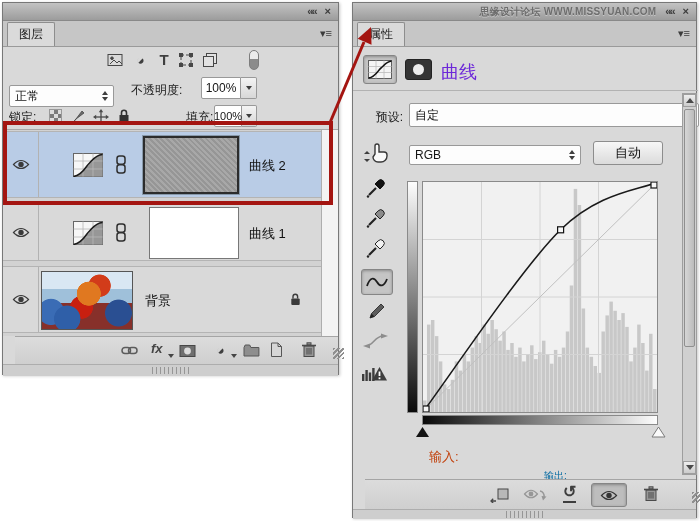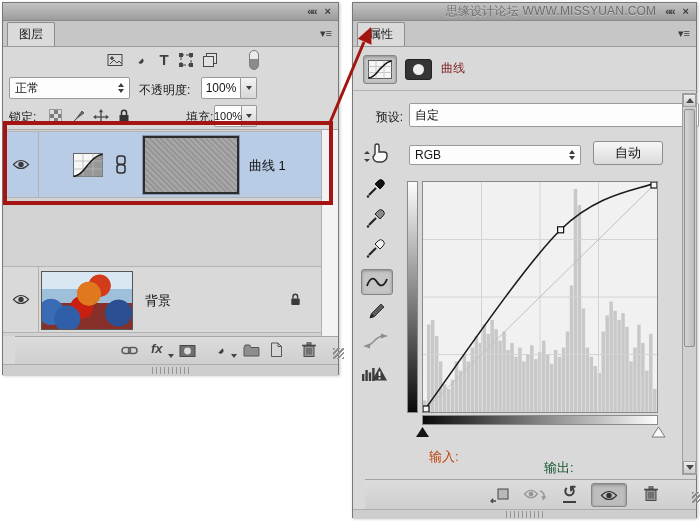--- a/index.html
+++ b/index.html
@@ -3,21 +3,21 @@
 <meta charset="utf-8">
 <style>
   *{margin:0;padding:0;box-sizing:border-box}
   html,body{width:700px;height:521px;background:#fff;font-family:"Liberation Sans",sans-serif;-webkit-font-smoothing:antialiased}
   #stage{position:relative;width:700px;height:521px;overflow:hidden;background:#fff}
   .abs{position:absolute}
   .panel{position:absolute;background:#d9d9d9;border:1px solid #787878;box-shadow:1px 1px 3px rgba(0,0,0,.22)}
   .tbar{position:absolute;left:0;right:0;top:0;height:18px;background:linear-gradient(#c3c3c3,#9c9c9c);border-bottom:1px solid #898989;display:flex;align-items:center;justify-content:flex-end;gap:9px;padding:0 7px}
   .wc{color:#3d3d3d;font-size:11px;font-weight:bold;line-height:1}
   .wc.col{letter-spacing:-2px}
-  .wmark{color:#6d6d6d;font-size:12px;font-weight:normal;letter-spacing:.2px;text-shadow:0 1px 0 rgba(255,255,255,.35)}
+  .wmark{color:#6d6d6d;font-size:10px;font-weight:bold;letter-spacing:.2px;text-shadow:0 1px 0 rgba(255,255,255,.35)}
   .tabbar{position:absolute;left:0;right:0;background:#c6c6c6;border-bottom:1px solid #9a9a9a;display:flex;align-items:stretch}
   .tab{background:#dadada;border:1px solid #8d8d8d;border-bottom:none;border-radius:2px 2px 0 0;margin:1px 0 0 4px;padding:0 11px;display:flex;align-items:center;font-size:12px;color:#1c1c1c}
   .pmenu{margin-left:auto;align-self:center;margin-right:6px;color:#3c3c3c;font-size:11px;line-height:1;cursor:default}
   .lbl{font-size:12px;color:#1b1b1b;white-space:nowrap}
   .combo{display:flex;align-items:center;background:#fdfdfd;border:1px solid #999;border-radius:2px;font-size:12px;color:#151515;padding:0 5px;gap:4px}
   .ud{margin-left:auto;display:flex;flex-direction:column;gap:2px;align-items:center}
   .ud i{display:block;width:0;height:0;border-left:3.5px solid transparent;border-right:3.5px solid transparent}
   .ud i.u{border-bottom:4px solid #3e3e3e}
   .ud i.d{border-top:4px solid #3e3e3e}
   .valbox{background:#fff;border:1px solid #999;border-radius:2px 0 0 2px;font-size:12px;color:#151515;display:flex;align-items:center;justify-content:center}
@@ -104,28 +104,28 @@
             <g stroke="#474747" fill="#e2e2e2">
               <rect x="4.5" y="1.5" width="10" height="10"></rect>
               <rect x="1.5" y="4.5" width="10" height="10"></rect>
             </g>
           </svg>
         </span>
       <span class="abs toggle" style="left:246px;top:3px"></span>
     </div>
 
     <div class="abs" style="left:0;top:71px;width:337px;height:28px">
-      <div class="combo" style="position:absolute;left:6px;top:3px;width:121px;height:22px">
+      <div class="combo" style="position:absolute;left:6px;top:11px;width:105px;height:22px">
         <span>正常</span>
         <span class="ud">
             <i class="u"></i>
             <i class="d"></i>
           </span>
       </div>
-      <span class="lbl abs" style="left:136px;top:8px">不透明度:</span>
+      <span class="lbl abs" style="left:128px;top:8px">不透明度:</span>
       <div class="valbox abs" style="left:198px;top:3px;width:40px;height:22px">
           <span>100%</span>
         </div>
       <div class="dbtn abs" style="left:238px;top:3px;width:16px;height:22px">
           <i></i>
         </div>
     </div>
 
     <div class="abs" style="left:0;top:99px;width:313px;height:27px">
       <span class="lbl abs" style="left:6px;top:7px">锁定:</span>
@@ -184,23 +184,49 @@
           </span>
         <span class="abs" style="left:113px;top:23px">
             <svg width="10" height="19" viewBox="0 0 10 19">
               <g fill="none" stroke="#2e2e2e" stroke-width="1.5">
                 <rect x="1" y="1" width="8" height="8.2" rx="2.5"></rect>
                 <rect x="1" y="9.8" width="8" height="8.2" rx="2.5"></rect>
               </g>
             </svg>
           </span>
         <div class="abs thumb-mask" style="left:140px;top:4px;width:96px;height:58px"></div>
-        <span class="lname abs" style="left:246px;top:25px">曲线 1</span>
-      </div>
-
+        <span class="lname abs" style="left:246px;top:25px">曲线 2</span>
+      </div>
+
+      <div class="row" style="top:74px;height:57px">
+        <div class="eyecell">
+          <svg width="18" height="13" viewBox="0 0 18 13">
+              <path d="M1.5,6.5 Q9,-1.5 16.5,6.5 Q9,14.5 1.5,6.5 Z" fill="none" stroke="#3a3a3a" stroke-width="1.2"></path>
+              <circle cx="9" cy="6.5" r="2.7" fill="#3a3a3a"></circle>
+            </svg>
+        </div>
+        <span class="abs" style="left:70px;top:16px">
+            <svg width="30" height="24" viewBox="0 0 30 24">
+              <rect x="0.5" y="0.5" width="29" height="23" fill="#f7f7f7" stroke="#666"></rect>
+              <path d="M0.5,23.5 C10,22 13,13 16,10.5 C19,8 22,2 29.5,1.5 L29.5,23.5 Z" fill="#979797"></path>
+              <path d="M10,0.5 V23.5 M20,0.5 V23.5 M0.5,8 H29.5 M0.5,16 H29.5" stroke="#b7b7b7" stroke-width=".8" fill="none"></path>
+              <path d="M0.5,23.5 C10,22 13,13 16,10.5 C19,8 22,2 29.5,1.5" fill="none" stroke="#1a1a1a" stroke-width="1.5"></path>
+            </svg>
+          </span>
+        <span class="abs" style="left:113px;top:18px">
+            <svg width="10" height="19" viewBox="0 0 10 19">
+              <g fill="none" stroke="#2e2e2e" stroke-width="1.5">
+                <rect x="1" y="1" width="8" height="8.2" rx="2.5"></rect>
+                <rect x="1" y="9.8" width="8" height="8.2" rx="2.5"></rect>
+              </g>
+            </svg>
+          </span>
+        <div class="abs thumb-white" style="left:146px;top:2px;width:90px;height:52px"></div>
+        <span class="lname abs" style="left:246px;top:20px">曲线 1</span>
+      </div>
 
       <div class="row" style="top:136px;height:67px">
         <div class="eyecell">
           <svg width="18" height="13" viewBox="0 0 18 13">
               <path d="M1.5,6.5 Q9,-1.5 16.5,6.5 Q9,14.5 1.5,6.5 Z" fill="none" stroke="#3a3a3a" stroke-width="1.2"></path>
               <circle cx="9" cy="6.5" r="2.7" fill="#3a3a3a"></circle>
             </svg>
         </div>
         <div class="abs thumb-img" style="left:38px;top:4px;width:92px;height:59px"></div>
         <span class="lname abs" style="left:142px;top:25px;">背景</span>
@@ -284,21 +310,21 @@
             <path d="M8,0.5 V18.5 M16,0.5 V18.5 M0.5,6.5 H23.5 M0.5,12.5 H23.5" stroke="#bdbdbd" stroke-width=".8" fill="none"></path>
             <path d="M0.5,18 C8,17 10,10 13,8 C16,6 18,1.5 23.5,1 " fill="none" stroke="#111" stroke-width="1.6"></path>
           </svg>
       </div>
       <span class="abs" style="left:52px;top:12px">
           <svg width="27" height="21" viewBox="0 0 27 21">
             <rect x="0.5" y="0.5" width="26" height="20" rx="2.5" fill="#353535" stroke="#222"></rect>
             <circle cx="13.5" cy="10.5" r="5.5" fill="#ededed"></circle>
           </svg>
         </span>
-      <span class="abs" style="left:88px;top:13px;font-size:12px;color:#7f1d1d">曲线</span>
+      <span class="abs" style="left:88px;top:13px;font-size:18px;color:#6d28d9">曲线</span>
     </div>
 
     <span class="lbl abs" style="left:2px;top:106px;width:48px;text-align:right">预设:</span>
     <div class="combo abs" style="left:56px;top:100px;width:290px;height:24px">
       <span>自定</span>
       <span class="ud">
           <i class="u"></i>
           <i class="d"></i>
         </span>
     </div>
@@ -465,21 +491,21 @@
           <polygon points="7.5,1 14,11 1,11" fill="#141414"></polygon>
         </svg>
       </span>
     <span class="abs" style="left:298px;top:423px">
         <svg width="15" height="12" viewBox="0 0 15 12">
           <polygon points="7.5,1 14,11 1,11" fill="#fafafa" stroke="#7a7a7a"></polygon>
         </svg>
       </span>
 
     <span class="abs" style="left:76px;top:445px;font-size:13px;color:#c2410c">输入:</span>
-    <span class="abs" style="left:191px;top:456px;font-size:13px;color:#14532d">输出:</span>
+    <span class="abs" style="left:191px;top:466px;font-size:10px;color:#0369a1">输出:</span>
 
     <div class="sb" style="left:329px;top:90px;width:15px;height:382px">
       <div class="btnbox" style="top:0">
           <i class="tri-u"></i>
         </div>
       <div class="sbthumb" style="top:15px;height:238px"></div>
       <div class="btnbox" style="top:367px">
           <i class="tri-d"></i>
         </div>
     </div>

